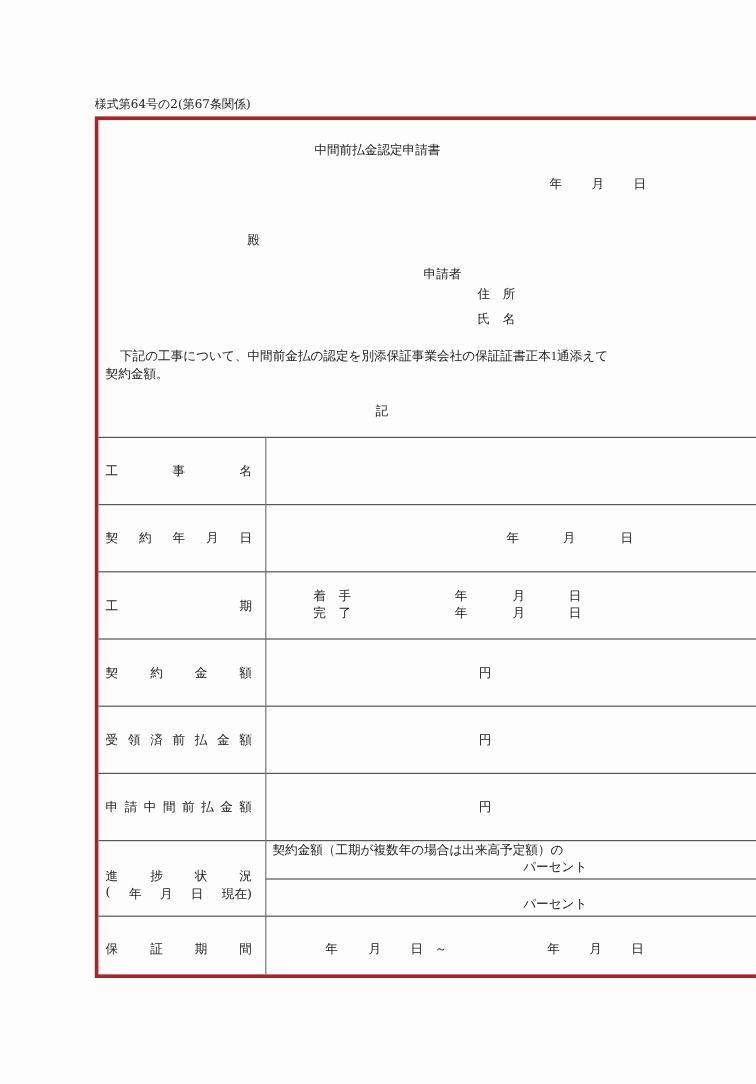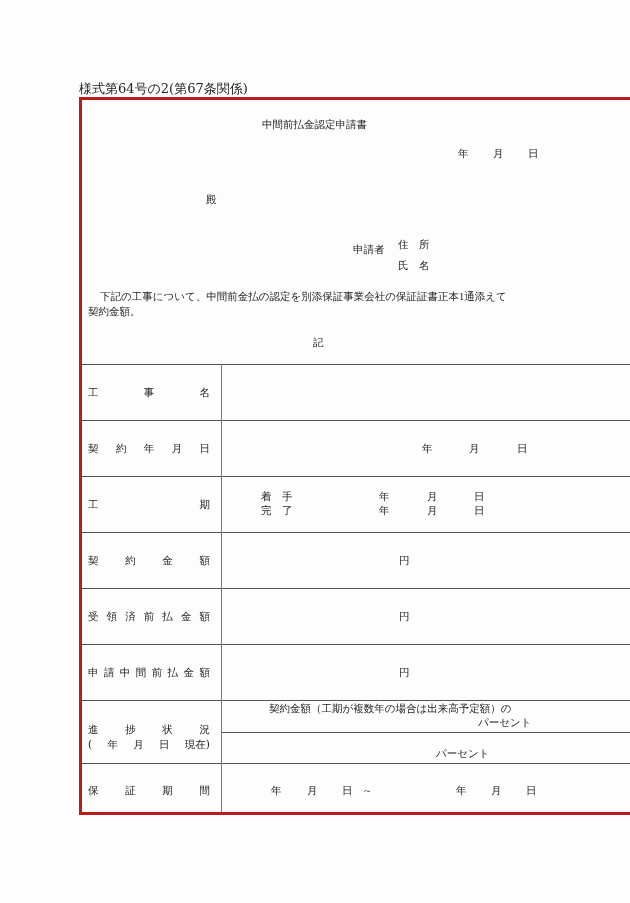--- a/index.html
+++ b/index.html
@@ -1,18 +1,18 @@
 <!DOCTYPE html>
 <html><head>
 <meta charset="utf-8">
 <style>
   html, body { margin:0; padding:0; background:#fdfdfd; }
   body { width:630px; height:903px; position:relative; font-family:"DejaVu Serif","Liberation Serif",serif; color:#222; font-size:10.5px; }
   .abs { position:absolute; white-space:nowrap; }
-  .form-caption { left:79px; top:80px; font-size:13px; }
+  .form-caption { left:79px; top:80px; font-size:10px; }
   .frame { position:absolute; left:79px; top:97px; width:554px; height:718px; border:3px solid #b91c1c; box-sizing:border-box;padding-left:18px; }
   .hline { position:absolute; left:0; width:100%; height:0; border-top:1px solid #555; }
   .vline { position:absolute; top:264px; bottom:0; left:139px; width:0; border-left:1.5px solid #777; }
   .inner-hline { position:absolute; left:139px; right:0; height:0; border-top:1px solid #555; }
   .label { position:absolute; left:6px; width:122px; display:flex; justify-content:space-between; }
   .label span { display:inline-block; }
   .c { position:absolute; }
 </style>
 </head>
 <body>
@@ -25,21 +25,21 @@
 
   <div>
     <span class="abs" style="left:376px;top:47px;">年</span>
     <span class="abs" style="left:411px;top:47px;">月</span>
     <span class="abs" style="left:446px;top:47px;">日</span>
   </div>
 
   <div class="abs" style="left:124px;top:93px;">殿</div>
 
   <div>
-    <span class="abs" style="left:271px;top:143px;">申請者</span>
+    <span class="abs" style="left:271px;top:122px;">申請者</span>
     <span class="abs" style="left:316px;top:138px;">住</span>
     <span class="abs" style="left:337px;top:138px;">所</span>
     <span class="abs" style="left:316px;top:159px;">氏</span>
     <span class="abs" style="left:337px;top:159px;">名</span>
   </div>
 
   <div class="abs" style="left:18px;top:190px;font-family:Liberation Serif, serif;">下記の工事について、中間前金払の認定を別添保証事業会社の保証証書正本1通添えて</div>
   <div class="abs" style="left:6px;top:205px;">契約金額。</div>
   <div class="abs" style="left:231px;top:236px;">記</div>
 
@@ -134,21 +134,21 @@
     <span>状</span>
     <span>況</span>
   </div>
   <div class="label" style="top:638px;">
     <span>(</span>
     <span>年</span>
     <span>月</span>
     <span>日</span>
     <span>現在)</span>
   </div>
-  <div class="c" style="left:141px;top:601px;width:330px;height:30px;margin-left:42px;">
+  <div class="c" style="left:141px;top:601px;width:330px;height:30px;">
     <span class="abs" style="left:4px;top:1px;">契約金額（工期が複数年の場合は出来高予定額）の</span>
     <span class="abs" style="left:213px;top:15px;">パーセント</span>
   </div>
   <div class="c" style="left:141px;top:633px;width:330px;height:29px;">
     <span class="abs" style="left:213px;top:14px;">パーセント</span>
   </div>
 
   <div class="label" style="top:684px;">
     <span>保</span>
     <span>証</span>

